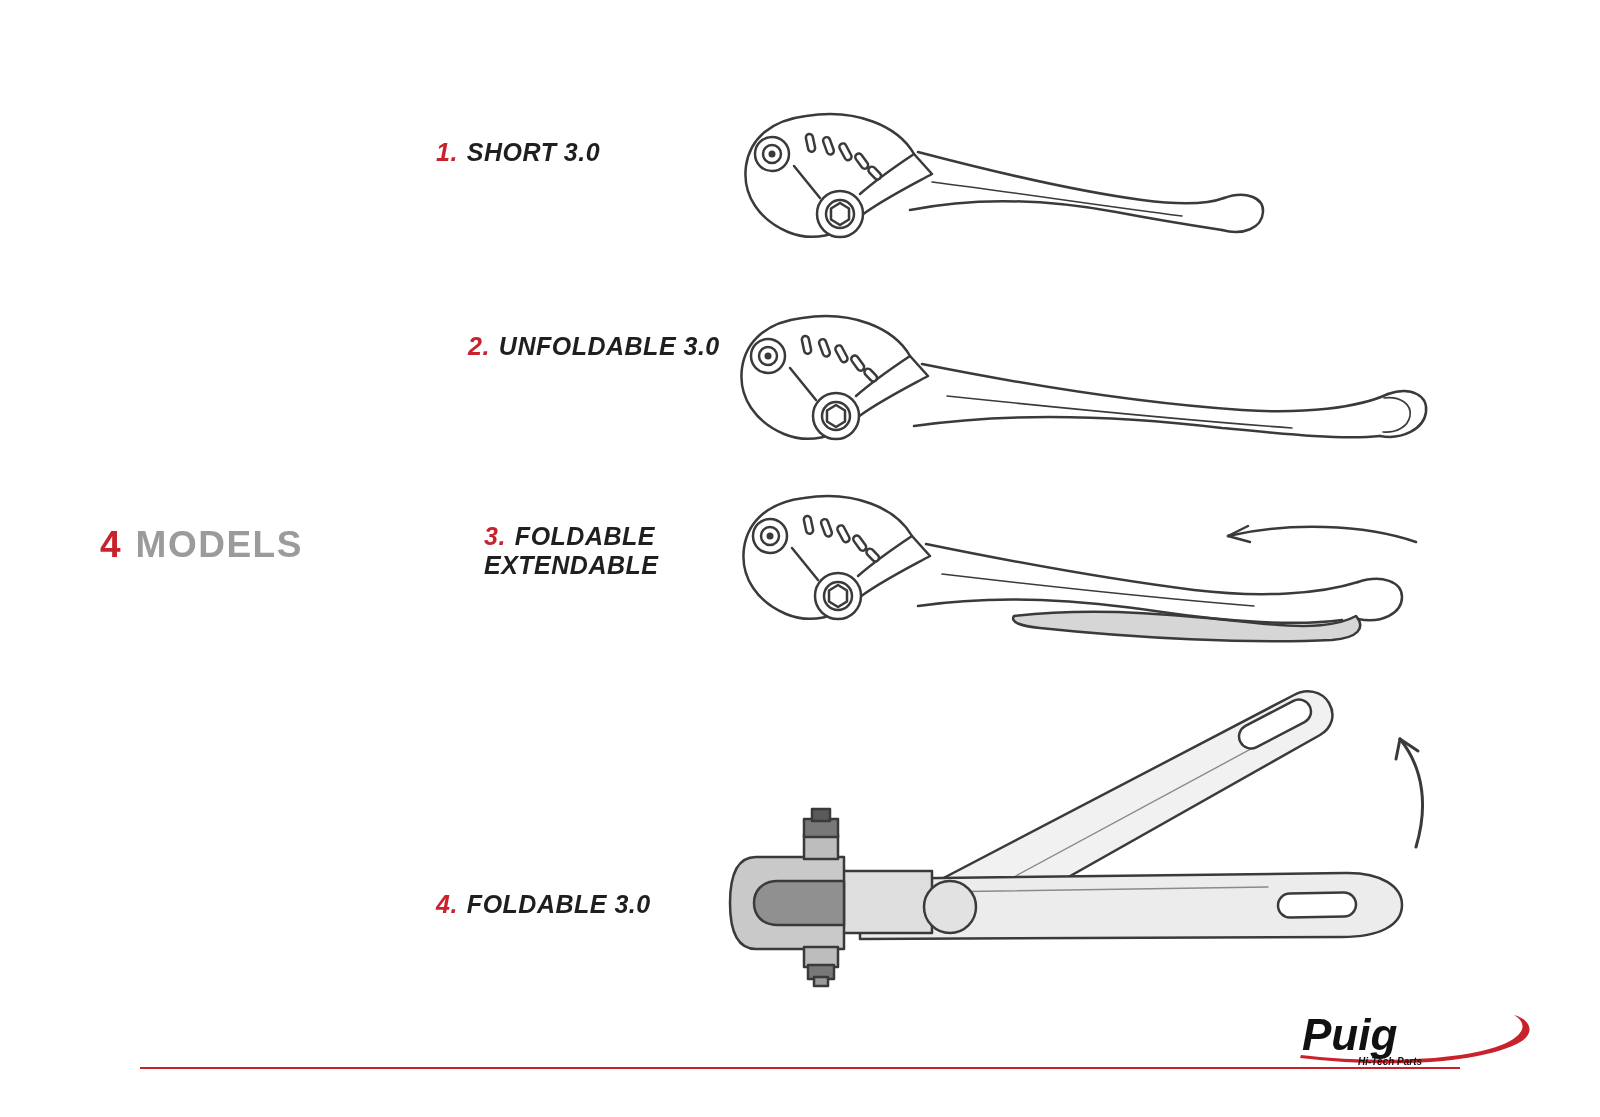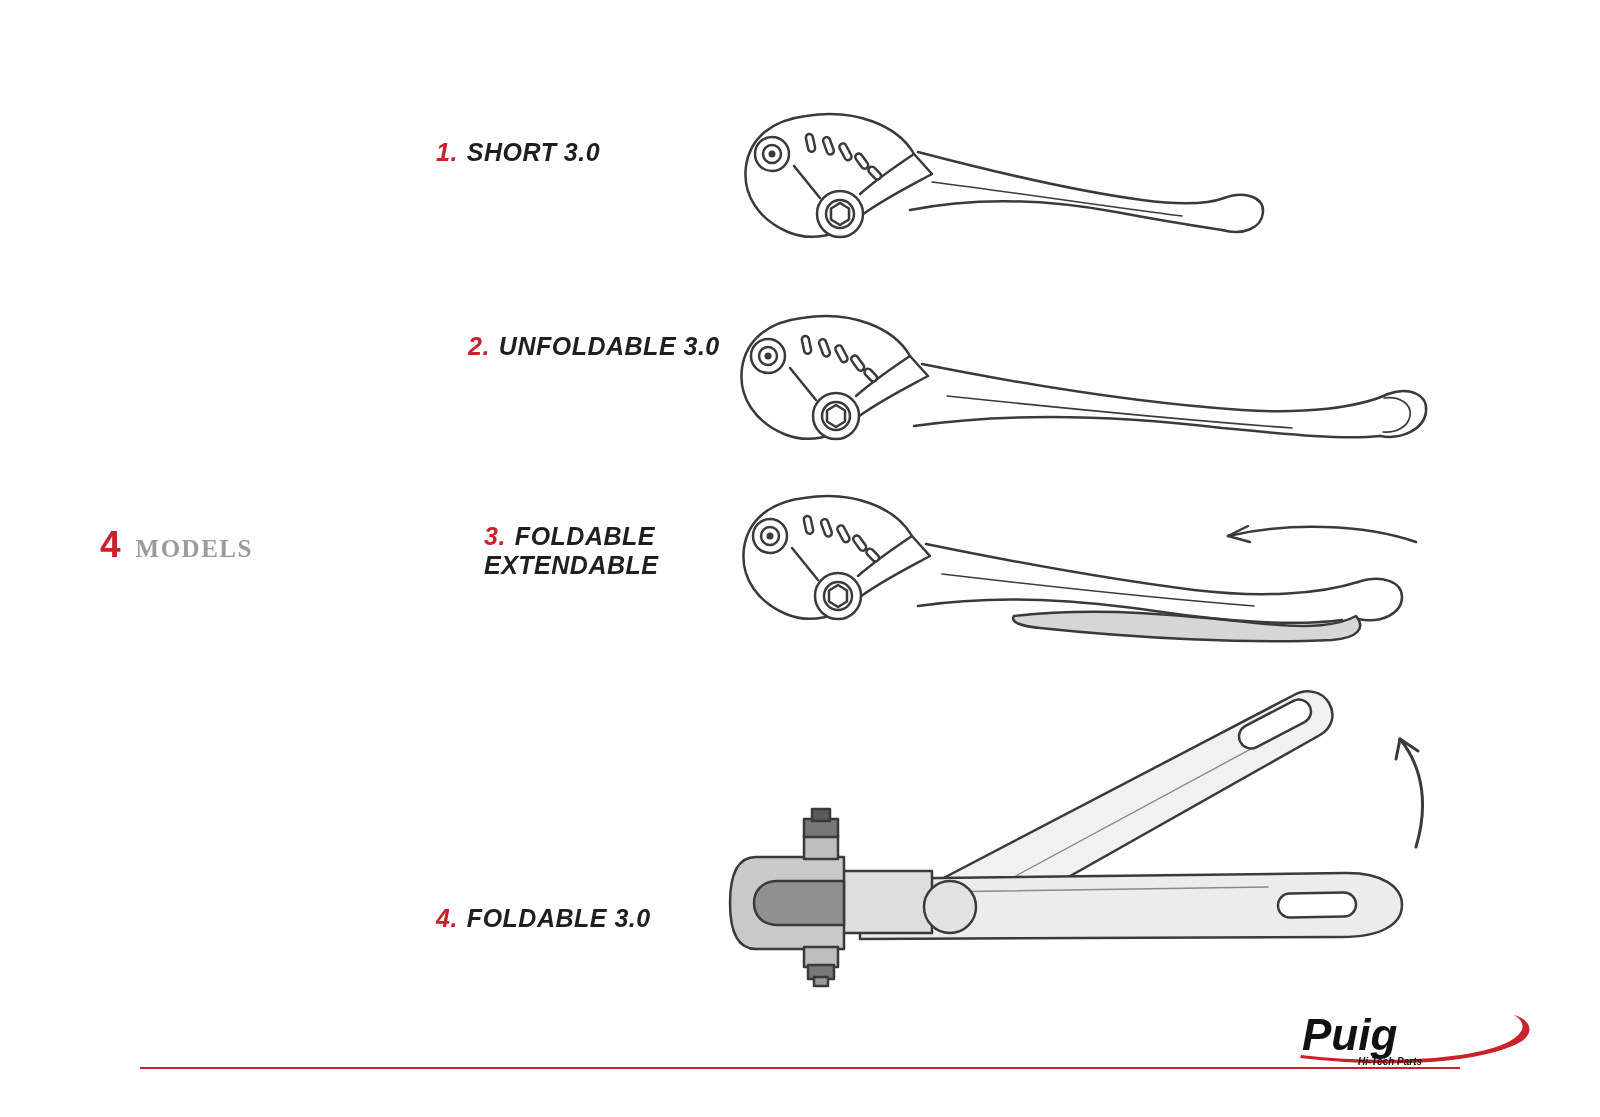--- a/index.html
+++ b/index.html
@@ -3,21 +3,21 @@
 <meta charset="utf-8">
 <style>
   html,body{margin:0;padding:0;}
   body{
     width:1600px;height:1117px;position:relative;overflow:hidden;
     background:#ffffff;font-family:"Liberation Sans",sans-serif;
   }
   .abs{position:absolute;}
   .heading{display:flex;align-items:baseline;gap:15px;}
   .heading .count{color:#c8232c;font-size:37px;font-weight:700;}
-  .heading .word{color:#9b9b9b;font-size:25px;font-weight:700;letter-spacing:1.5px;font-family:Liberation Serif, serif;}
+  .heading .word{color:#9b9b9b;font-size:37px;font-weight:700;letter-spacing:1.5px;}
   .model-label{
     font-style:italic;font-weight:700;font-size:25px;color:#1f1f1f;
     letter-spacing:.5px;white-space:nowrap;
   }
   .model-label .num{color:#c8232c;margin-right:9px;}
   .model-label .line2{display:block;text-align:center;white-space:normal;}
   .rule{left:140px;top:1067px;width:1320px;height:2px;background:#c8232c;}
   svg{display:block;}
 </style>
 </head>
@@ -54,21 +54,21 @@
 </div>
 
 <div class="abs model-label" style="left:436px;top:332px;margin-left:32px;">
   <span class="num">2.</span><span>UNFOLDABLE 3.0</span>
 </div>
 
 <div class="abs model-label" style="left:436px;top:522px;width:300px;white-space:normal;margin-left:48px;">
   <span class="num">3.</span><span>FOLDABLE EXTENDABLE</span>
 </div>
 
-<div class="abs model-label" style="left:436px;top:890px;margin-top:14px;">
+<div class="abs model-label" style="left:436px;top:890px;">
   <span class="num">4.</span><span>FOLDABLE 3.0</span>
 </div>
 
 <svg class="abs" style="left:712px;top:90px;" width="570" height="210" viewBox="0 0 570 210">
   <g fill="none" stroke="#3a3a3a" stroke-width="2.5" stroke-linecap="round" stroke-linejoin="round">
     <path d="M 206 62 C 290 84 370 102 430 110 C 468 115 496 114 512 108"></path>
     <path d="M 198 120 C 268 106 338 110 404 122 C 446 130 484 136 510 140"></path>
     <path d="M 512 108 C 534 100 552 108 551 122 C 550 138 531 146 510 140"></path>
     <path d="M 220 92 C 300 102 390 116 470 126" stroke-width="1.6"></path>
   </g>

